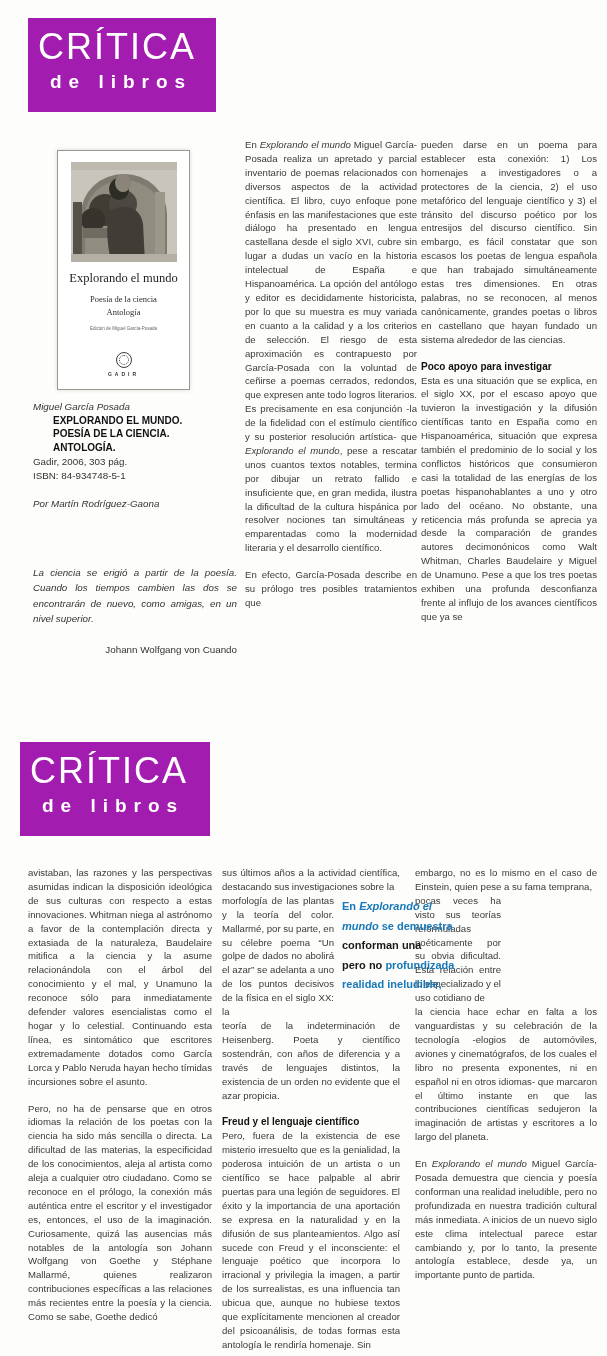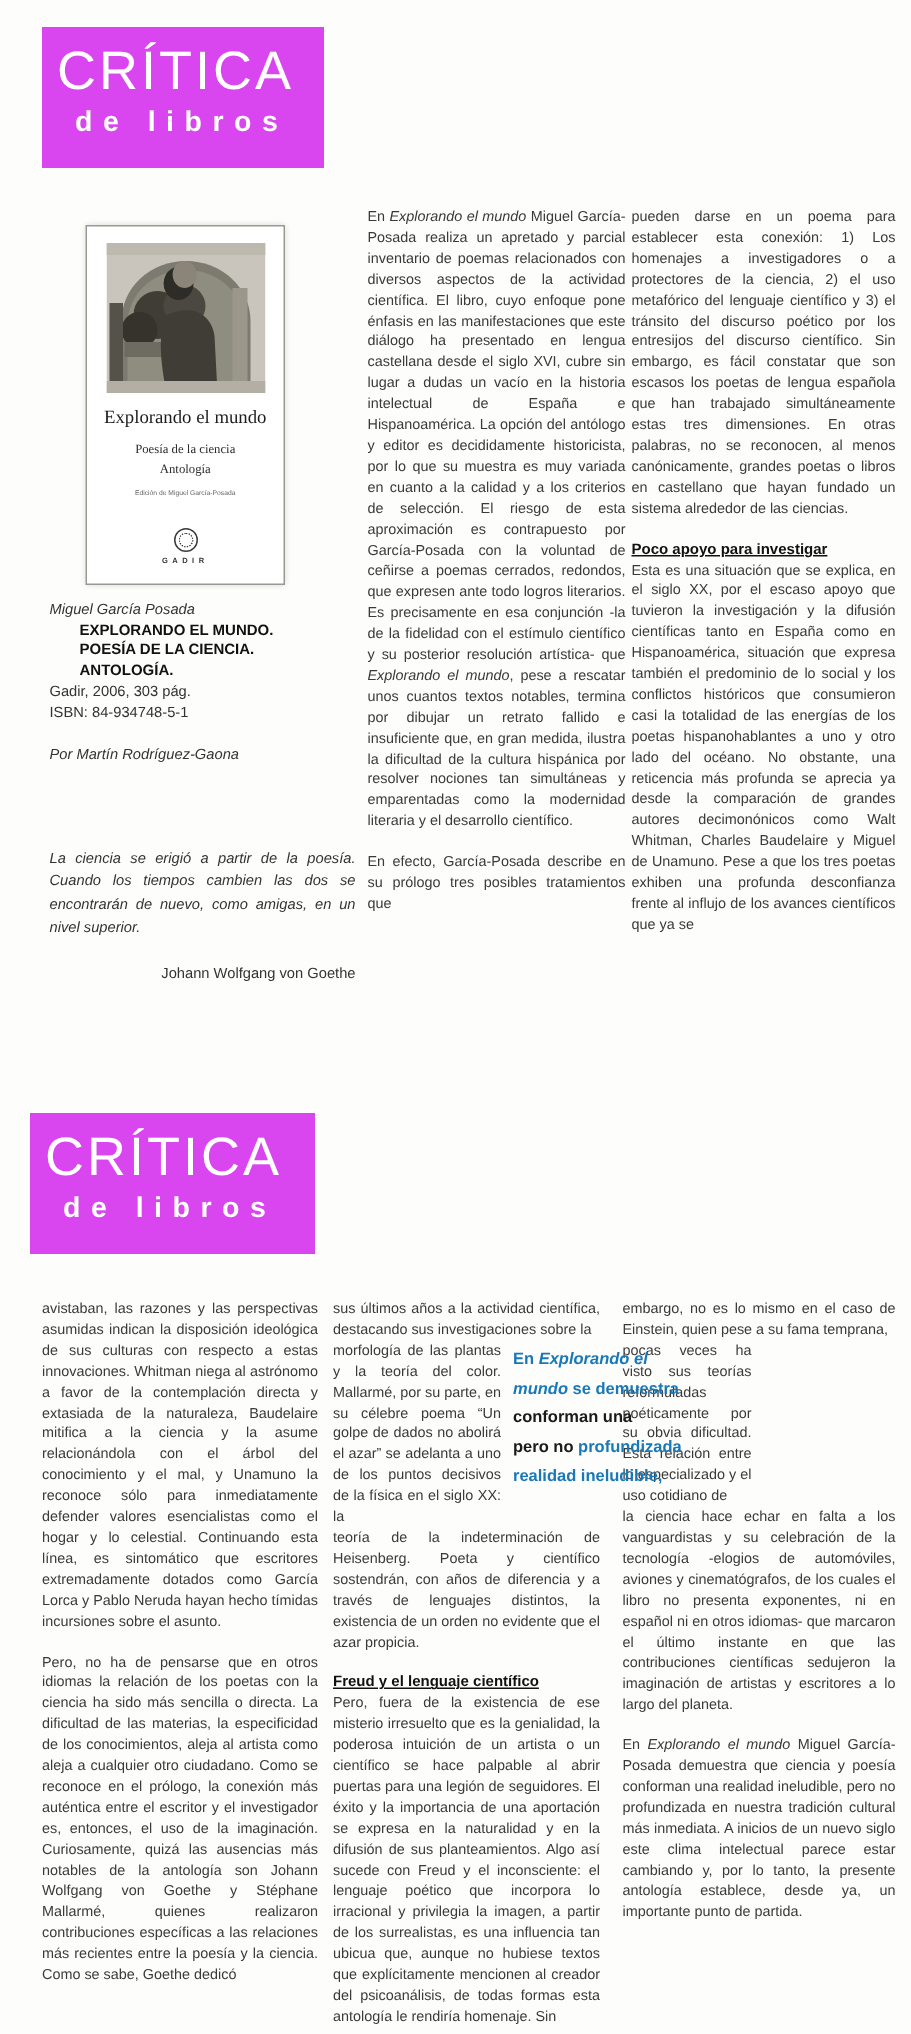--- a/index.html
+++ b/index.html
@@ -2,29 +2,29 @@
 <html lang="es"><head>
 <meta charset="utf-8">
 <style>
   html,body{margin:0;padding:0;}
   body{
     width:607px;height:1356px;position:relative;
     background:#fdfdfc;color:#333;
     font-family:"Liberation Sans",sans-serif;
     -webkit-font-smoothing:antialiased;
   }
-  .masthead{position:absolute;background:#d946ef;color:#fff;overflow:hidden;}
+  .masthead{position:absolute;background:#a21caf;color:#fff;overflow:hidden;}
   #mast1{left:28px;top:18px;width:188px;height:94px;}
   #mast2{left:20px;top:742px;width:190px;height:94px;}
   .mast-title{font-size:36px;font-weight:400;letter-spacing:2px;line-height:1;padding:11px 0 0 10px;white-space:nowrap;}
   .mast-sub{font-size:19px;font-weight:bold;letter-spacing:7px;padding-left:22px;margin-top:6px;white-space:nowrap;}
 
   .col{position:absolute;text-align:justify;font-size:9.6px;line-height:13.9px;color:#3a3a3a;}
   .col p{margin:0 0 13px 0;}
-  .col h3{font-size:10px;line-height:13.9px;margin:0;color:#111;text-decoration:underline;}
+  .col h3{font-size:10px;line-height:13.9px;margin:0;color:#111;}
   .i{font-style:italic;}
   .blue{color:#1878b8;}
 
   #p1col2{left:245px;top:138px;width:172px;}
   #p1col3{left:421px;top:138px;width:176px;}
 
   
   #cover{position:absolute;left:57px;top:150px;width:131px;height:238px;background:#fff;border:1px solid #9a9890;box-shadow:0 0 4px rgba(0,0,0,.15);text-align:center;}
   #cover .art{margin:11px auto 0;width:106px;height:100px;display:block;}
   #cover .ctitle{font-family:"Liberation Serif",serif;font-size:12.5px;color:#1d1d1d;margin-top:9px;}
@@ -95,21 +95,21 @@
   <div class="btitle">EXPLORANDO EL MUNDO.</div>
   <div class="btitle">POESÍA DE LA CIENCIA.</div>
   <div class="btitle">ANTOLOGÍA.</div>
   <div class="pub">Gadir, 2006, 303 pág.</div>
   <div class="pub">ISBN: 84-934748-5-1</div>
   <div class="byline">Por Martín Rodríguez-Gaona</div>
 </div>
 
 <div id="epigraph">
   <div>La ciencia se erigió a partir de la poesía. Cuando los tiempos cambien las dos se encontrarán de nuevo, como amigas, en un nivel superior.</div>
-  <div class="attr">Johann Wolfgang von Goethe</div>
+  <div class="attr">Johann Wolfgang von Cuando</div>
 </div>
 
 <div class="col" id="p1col2">
   <p><span>En </span><span class="i">Explorando el mundo</span><span> Miguel García-Posada realiza un apretado y parcial inventario de poemas relacionados con diversos aspectos de la actividad científica. El libro, cuyo enfoque pone énfasis en las manifestaciones que este diálogo ha presentado en lengua castellana desde el siglo XVI, cubre sin lugar a dudas un vacío en la historia intelectual de España e Hispanoamérica. La opción del antólogo y editor es decididamente historicista, por lo que su muestra es muy variada en cuanto a la calidad y a los criterios de selección. El riesgo de esta aproximación es contrapuesto por García-Posada con la voluntad de ceñirse a poemas cerrados, redondos, que expresen ante todo logros literarios. Es precisamente en esa conjunción -la de la fidelidad con el estímulo científico y su posterior resolución artística- que </span><span class="i">Explorando el mundo</span><span>, pese a rescatar unos cuantos textos notables, termina por dibujar un retrato fallido e insuficiente que, en gran medida, ilustra la dificultad de la cultura hispánica por resolver nociones tan simultáneas y emparentadas como la modernidad literaria y el desarrollo científico.</span></p>
   <p><span>En efecto, García-Posada describe en su prólogo tres posibles tratamientos que</span></p>
 </div>
 
 <div class="col" id="p1col3">
   <p><span>pueden darse en un poema para establecer esta conexión: 1) Los homenajes a investigadores o a protectores de la ciencia,  2) el uso metafórico del lenguaje científico y 3) el tránsito del discurso poético por los entresijos del discurso científico. Sin embargo, es fácil constatar que son escasos los poetas de lengua española que han trabajado simultáneamente estas tres dimensiones. En otras palabras, no se reconocen, al menos canónicamente, grandes poetas o libros en castellano que hayan fundado un sistema alrededor de las ciencias.</span></p>
   <h3>Poco apoyo para investigar</h3>

